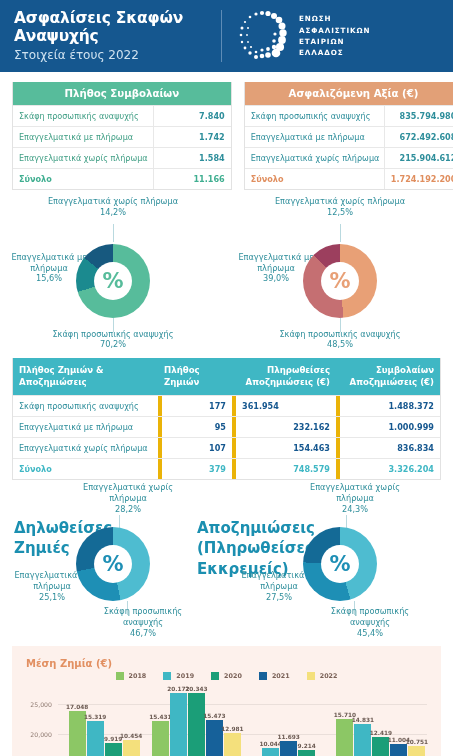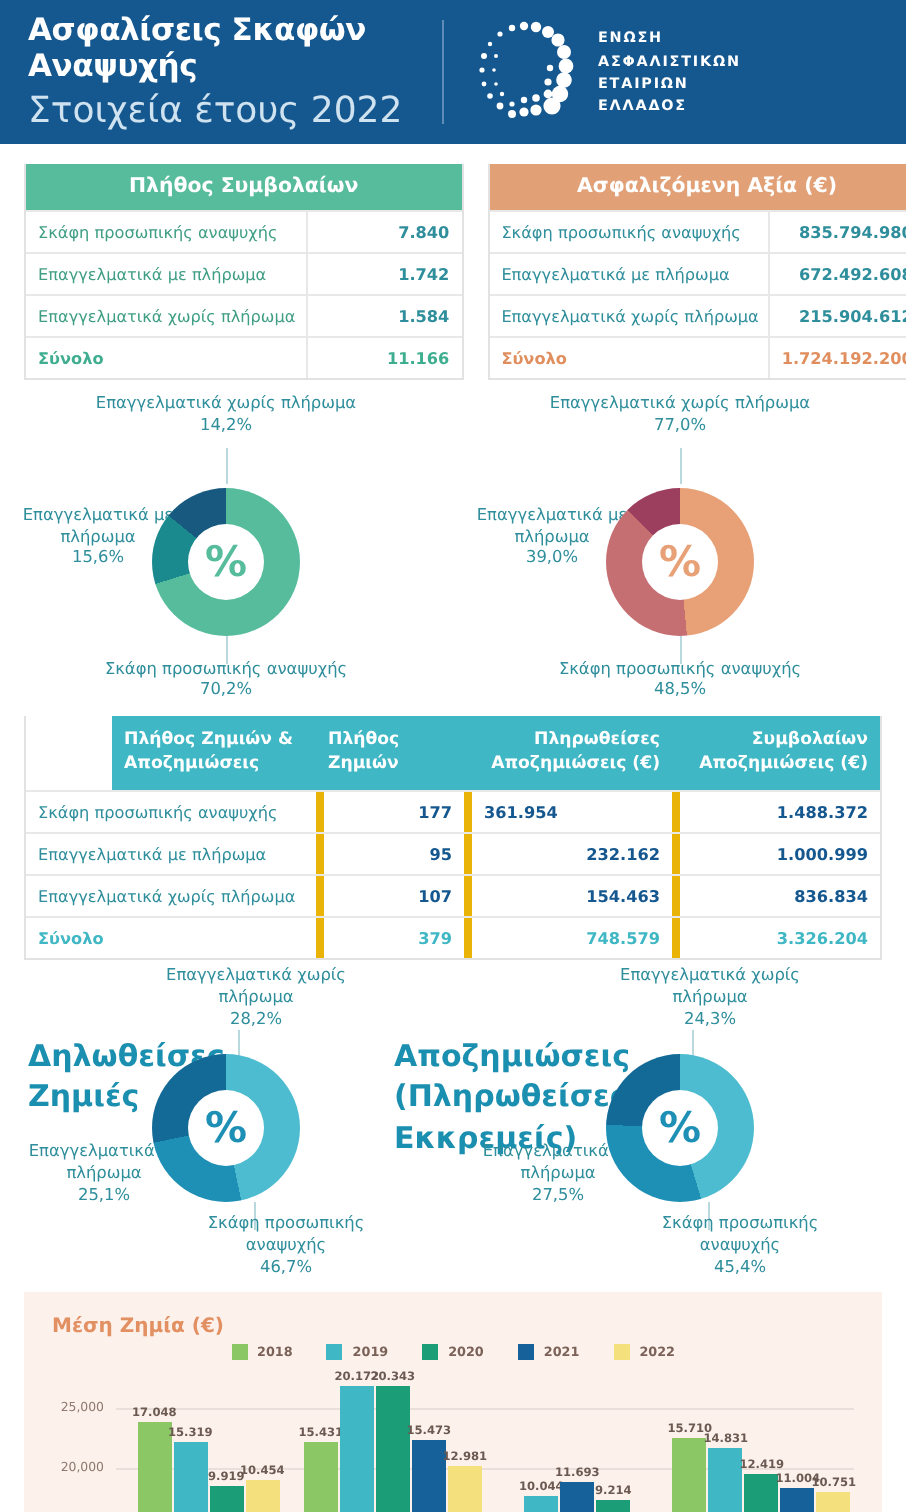--- a/index.html
+++ b/index.html
@@ -23,21 +23,21 @@
   .header-left { width: 205px; }
   .hdr-title {
     color: #ffffff;
     font-size: 15.5px;
     font-weight: bold;
     line-height: 1.17;
     letter-spacing: -0.2px;
   }
   .hdr-sub {
     color: #CFE2F0;
-    font-size: 18px;
+    font-size: 12px;
     font-weight: normal;
     line-height: 1.2;
     margin-top: 3px;
   }
   .hdr-divider {
     width: 1px; height: 52px;
     background: #5E8CB6;
     margin: 0 14px 0 2px;
   }
   .logo-wrap { display:flex; align-items:center; gap:9px; }
@@ -107,21 +107,21 @@
   .d-lab.bottom { bottom:2px; left:0; width:226px; }
   .d-lab.side { left:4px; top:56px; width:90px; text-align:center; }
   .leader { position:absolute; background:#B9D9DF; }
   .side-title {
     position:absolute; font-size:15px; font-weight:bold;
     color:#1B8FB0; line-height:1.35;
   }
 
   
   .bigtbl { margin: 6px 12px 0 12px; border:1px solid #E2E2E2; border-top:none; }
-  .bigtbl-head { display:flex; background:#3FB7C4; color:#fff;margin-left:43px; }
+  .bigtbl-head { display:flex; background:#3FB7C4; color:#fff; }
   .bigtbl-head .h {
     font-size:8.6px; font-weight:bold; padding:7px 6px; line-height:1.35;
   }
   .bh1 { flex:1; }
   .bh2 { width:74px; text-align:left; }
   .bh3 { width:104px; text-align:right; }
   .bh4 { width:104px; text-align:right; }
   .bigtbl-row { display:flex; border-top:1px solid #E8E8E8; }
   .bigtbl-row:first-of-type { border-top:none; }
   .bigtbl-row .d {
@@ -289,21 +289,21 @@
       <div class="leader" style="left:113px;top:122px;width:1px;height:14px;"></div>
       <div class="d-lab bottom">
         <span>Σκάφη προσωπικής αναψυχής</span><br>
         <span>70,2%</span>
       </div>
     </div>
 
     <div class="donut-cell right">
       <div class="d-lab top">
         <span>Επαγγελματικά χωρίς πλήρωμα</span><br>
-        <span>77,0%</span>
+        <span>12,5%</span>
       </div>
       <div class="leader" style="left:113px;top:28px;width:1px;height:18px;"></div>
       <div class="d-lab side">
         <span>Επαγγελματικά με</span><br>
         <span>πλήρωμα</span><br>
         <span>39,0%</span>
       </div>
       <div class="leader" style="left:94px;top:82px;width:18px;height:1px;"></div>
       <div class="donut" style="background: conic-gradient(#E8A076 0deg 174.6deg, #C56F72 174.6deg 315deg, #9C3F5E 315deg 360deg);">
         <div class="hole">

